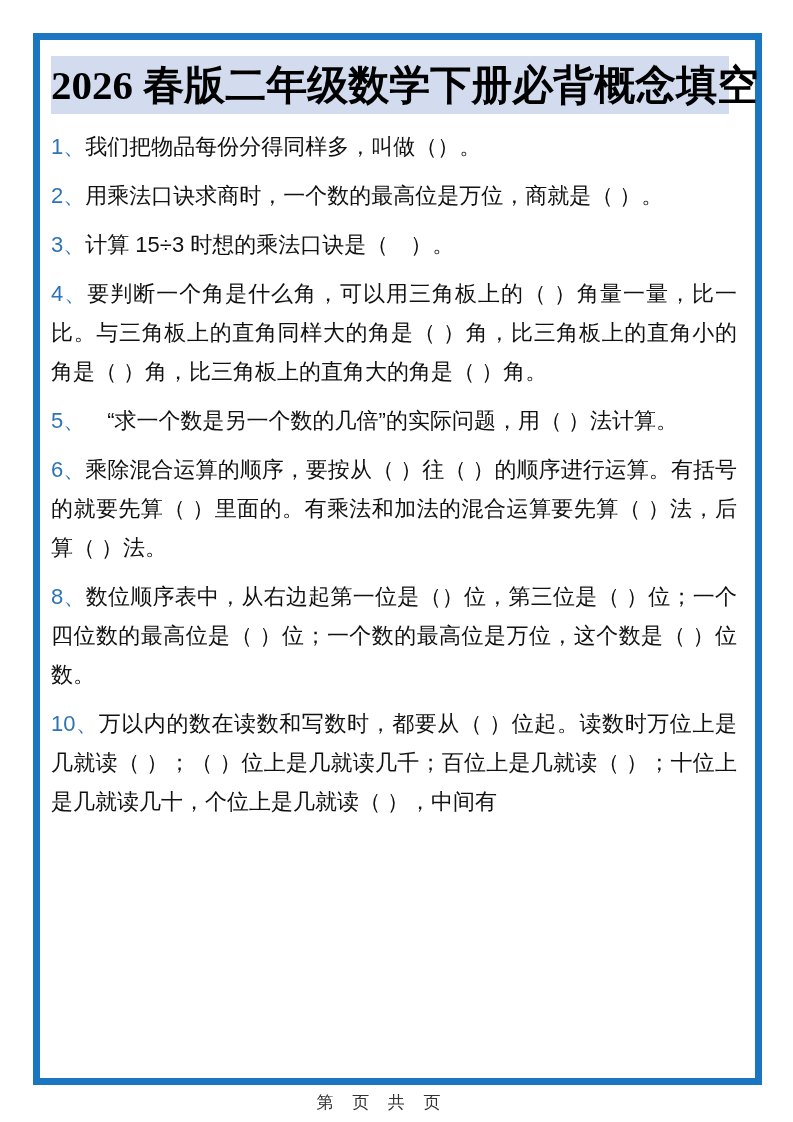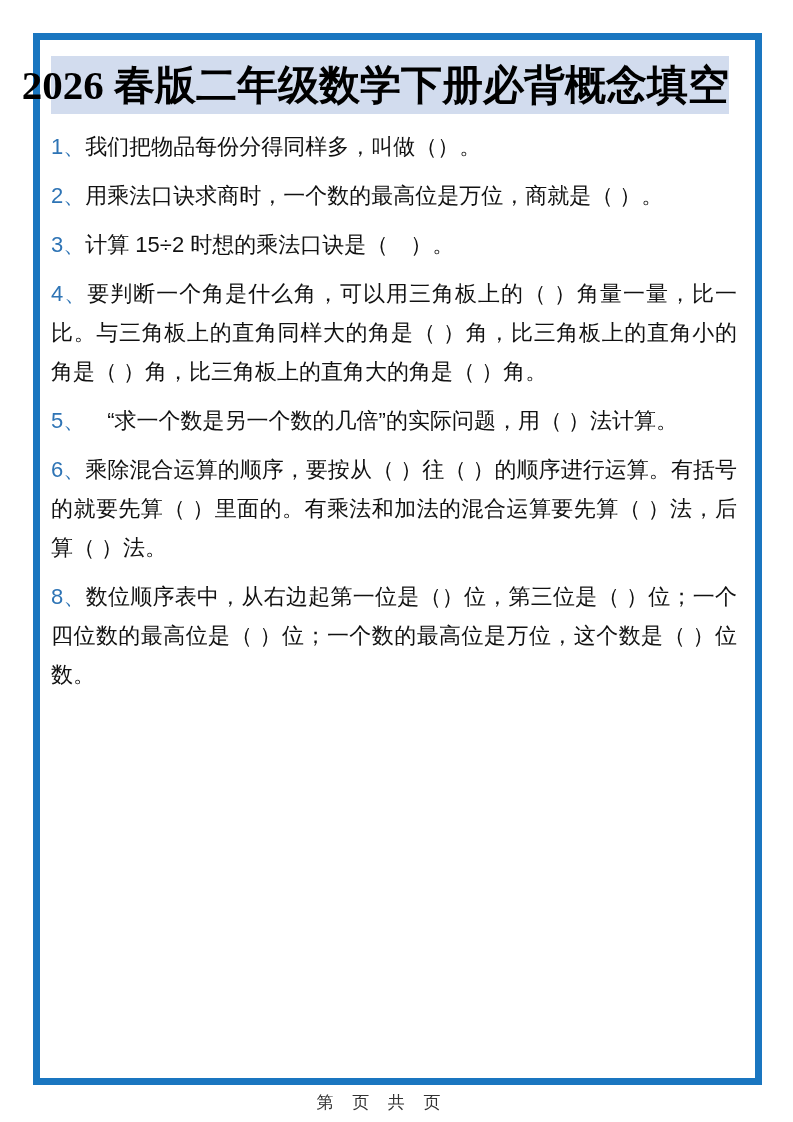--- a/index.html
+++ b/index.html
@@ -21,21 +21,21 @@
     background:#ffffff;
     padding:16px 12px 0 9px;
   }
 
   .title-banner{
     background:var(--title-bg);
     margin:0 14px 0 2px;
     height:58px;
     display:flex;
     align-items:center;
-    justify-content:flex-end;
+    justify-content:flex-start;
   }
   .title-banner h1{
     font-family:"Liberation Serif","DejaVu Serif",serif;
     font-weight:bold;
     font-size:41px;
     letter-spacing:0px;
     color:#000000;
     white-space:nowrap;
   }
 
@@ -70,22 +70,23 @@
 
 <div class="frame">
 
   <div class="title-banner">
     <h1>2026 春版二年级数学下册必背概念填空</h1>
   </div>
 
   <div class="questions">
     <div class="q"><span class="q-num">1、</span><span class="q-text">我们把物品每份分得同样多，叫做（）。</span></div>
     <div class="q"><span class="q-num">2、</span><span class="q-text">用乘法口诀求商时，一个数的最高位是万位，商就是（ ）。</span></div>
-    <div class="q"><span class="q-num">3、</span><span class="q-text">计算 15÷2 时想的乘法口诀是（　）。</span></div>
+    <div class="q"><span class="q-num">3、</span><span class="q-text">计算 15÷3 时想的乘法口诀是（　）。</span></div>
     <div class="q"><span class="q-num">4、</span><span class="q-text">要判断一个角是什么角，可以用三角板上的（ ）角量一量，比一比。与三角板上的直角同样大的角是（ ）角，比三角板上的直角小的角是（ ）角，比三角板上的直角大的角是（ ）角。</span></div>
     <div class="q"><span class="q-num">5、</span><span class="q-text">　“求一个数是另一个数的几倍”的实际问题，用（ ）法计算。</span></div>
     <div class="q"><span class="q-num">6、</span><span class="q-text">乘除混合运算的顺序，要按从（ ）往（ ）的顺序进行运算。有括号的就要先算（ ）里面的。有乘法和加法的混合运算要先算（ ）法，后算（ ）法。</span></div>
     <div class="q"><span class="q-num">8、</span><span class="q-text">数位顺序表中，从右边起第一位是（）位，第三位是（ ）位；一个四位数的最高位是（ ）位；一个数的最高位是万位，这个数是（ ）位数。</span></div>
+    <div class="q"><span class="q-num">10、</span><span class="q-text">万以内的数在读数和写数时，都要从（ ）位起。读数时万位上是几就读（ ）；（ ）位上是几就读几千；百位上是几就读（ ）；十位上是几就读几十，个位上是几就读（ ），中间有</span></div>
   </div>
 
 </div>
 
 <div class="footer">第 页 共 页</div>
 
 </body></html>

